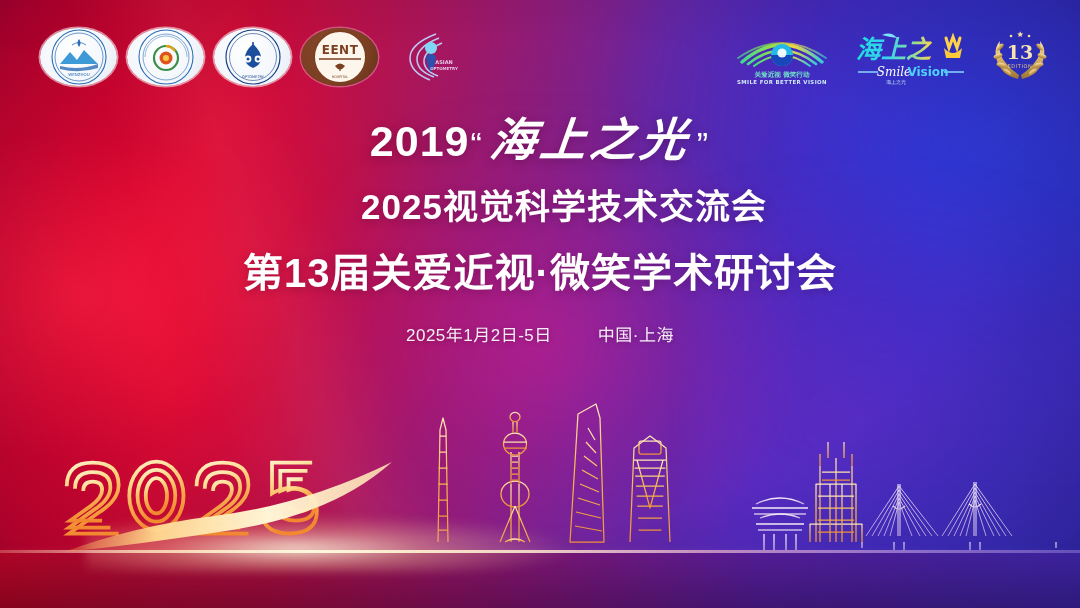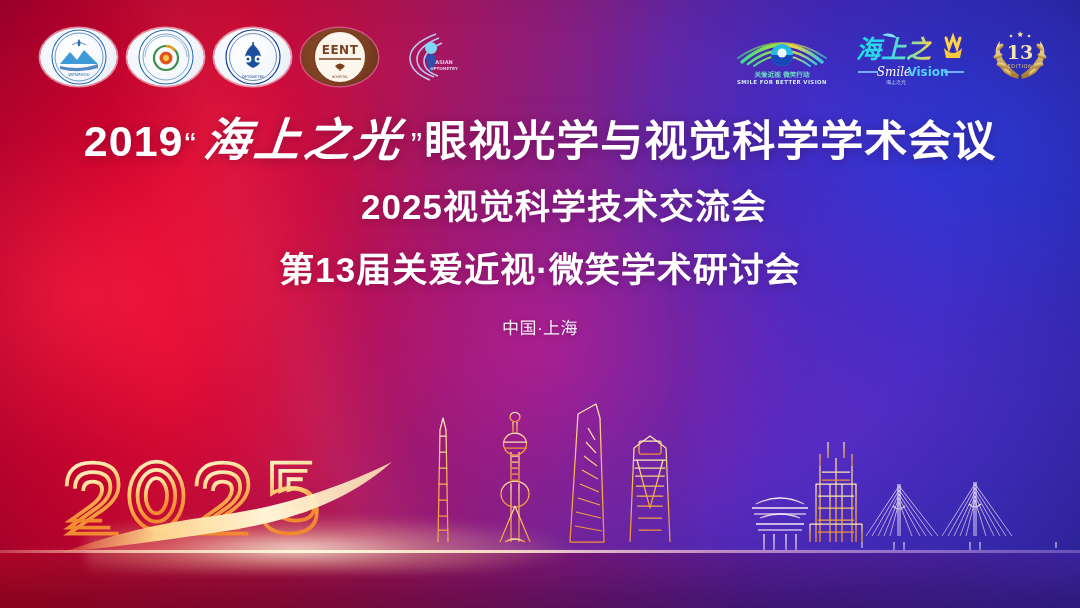--- a/index.html
+++ b/index.html
@@ -176,21 +176,21 @@
   }
   .title-sub1 {
     margin-top: 14px;
     font-size: 35px; font-weight: 700; color: #ffffff;
     letter-spacing: 1px;
     text-shadow: 0 2px 8px rgba(60,0,40,0.30);
     padding-left: 48px;
   }
   .title-sub2 {
     margin-top: 12px;
-    font-size: 35px; font-weight: 700; color: #ffffff;
+    font-size: 40px; font-weight: 700; color: #ffffff;
     letter-spacing: 1px;
     text-shadow: 0 2px 8px rgba(60,0,40,0.30);
   }
   .meta-row {
     margin-top: 22px;
     display: flex; align-items: center; justify-content: center;
     gap: 46px;
     font-size: 17px; color: #f7eef8; letter-spacing: 0.5px;
     text-shadow: 0 1px 5px rgba(60,0,40,0.35);
   }
@@ -377,27 +377,27 @@
     </div>
   </div>
 
   <div class="title-block">
 
     <div class="title-main">
       <span>2019</span>
       <span class="t-quote">“</span>
       <span class="t-brush">海上之光</span>
       <span class="t-quote">”</span>
-      <span>眼视光学与视觉科学学术会议</span>
     </div>
 
     <div class="title-sub1">2025视觉科学技术交流会</div>
     <div class="title-sub2">第13届关爱近视·微笑学术研讨会</div>
 
     <div class="meta-row">
+      <span>2025年1月2日-5日</span>
       <span>中国·上海</span>
     </div>
   </div>
 
   <div class="skyline">
     <svg width="1080" height="200" viewBox="0 0 1080 200" aria-hidden="true">
       <defs>
         <linearGradient id="goldLine" x1="0" y1="0" x2="0" y2="1">
           <stop offset="0%" stop-color="#ffe9b8"></stop>
           <stop offset="45%" stop-color="#f7b84f"></stop>

